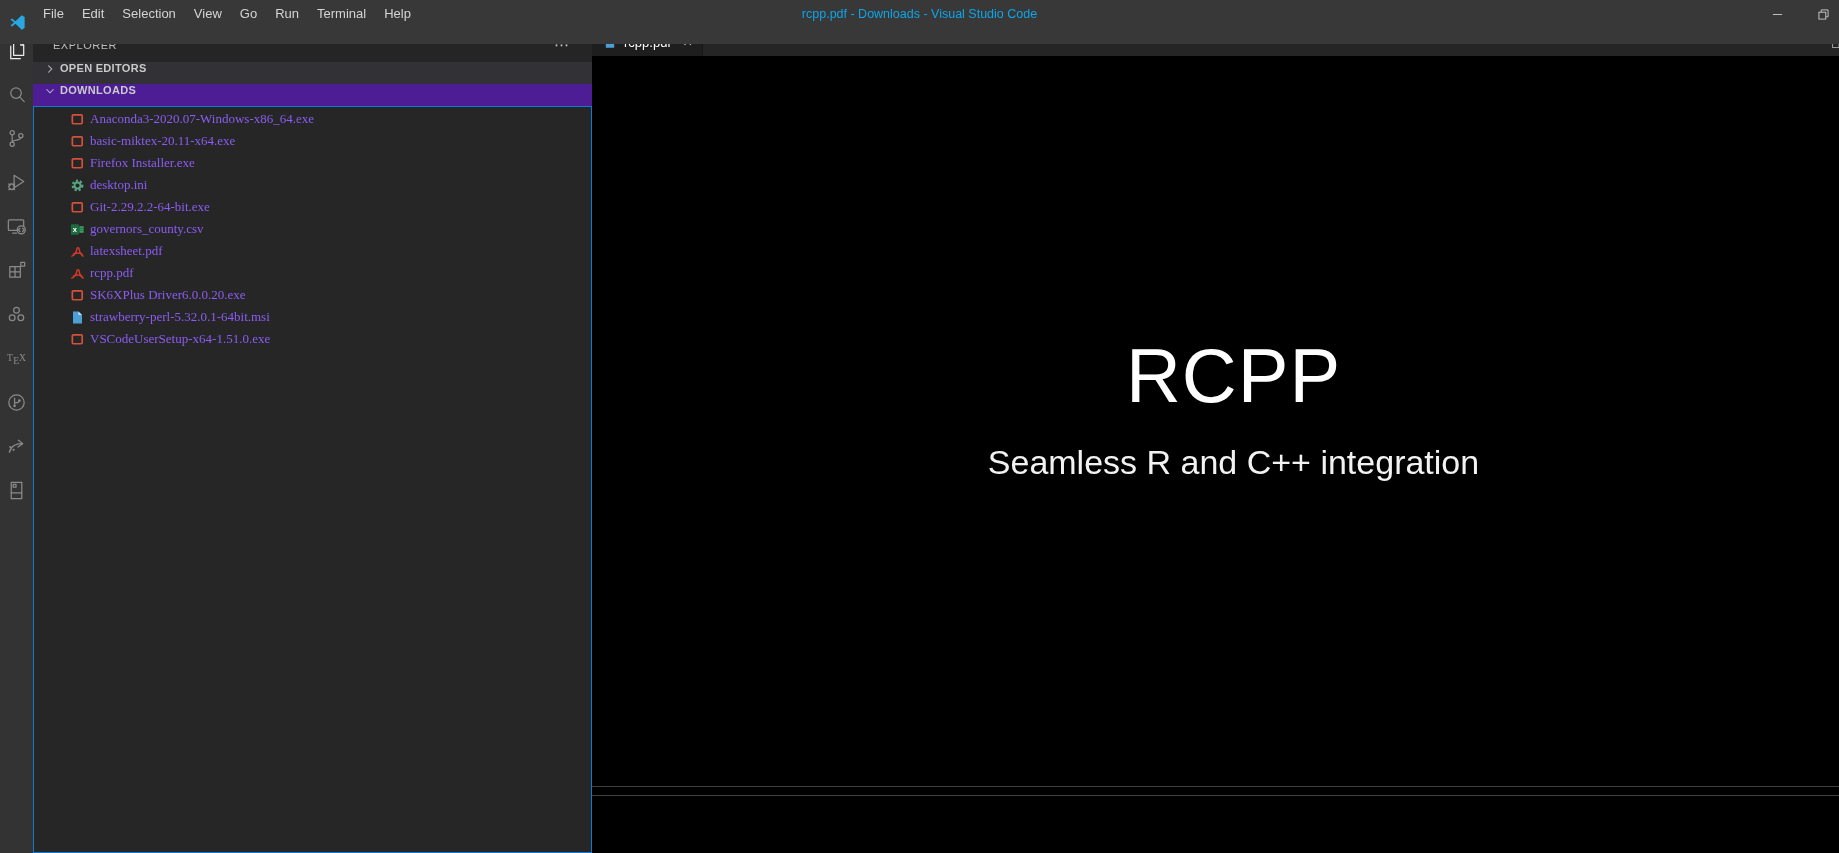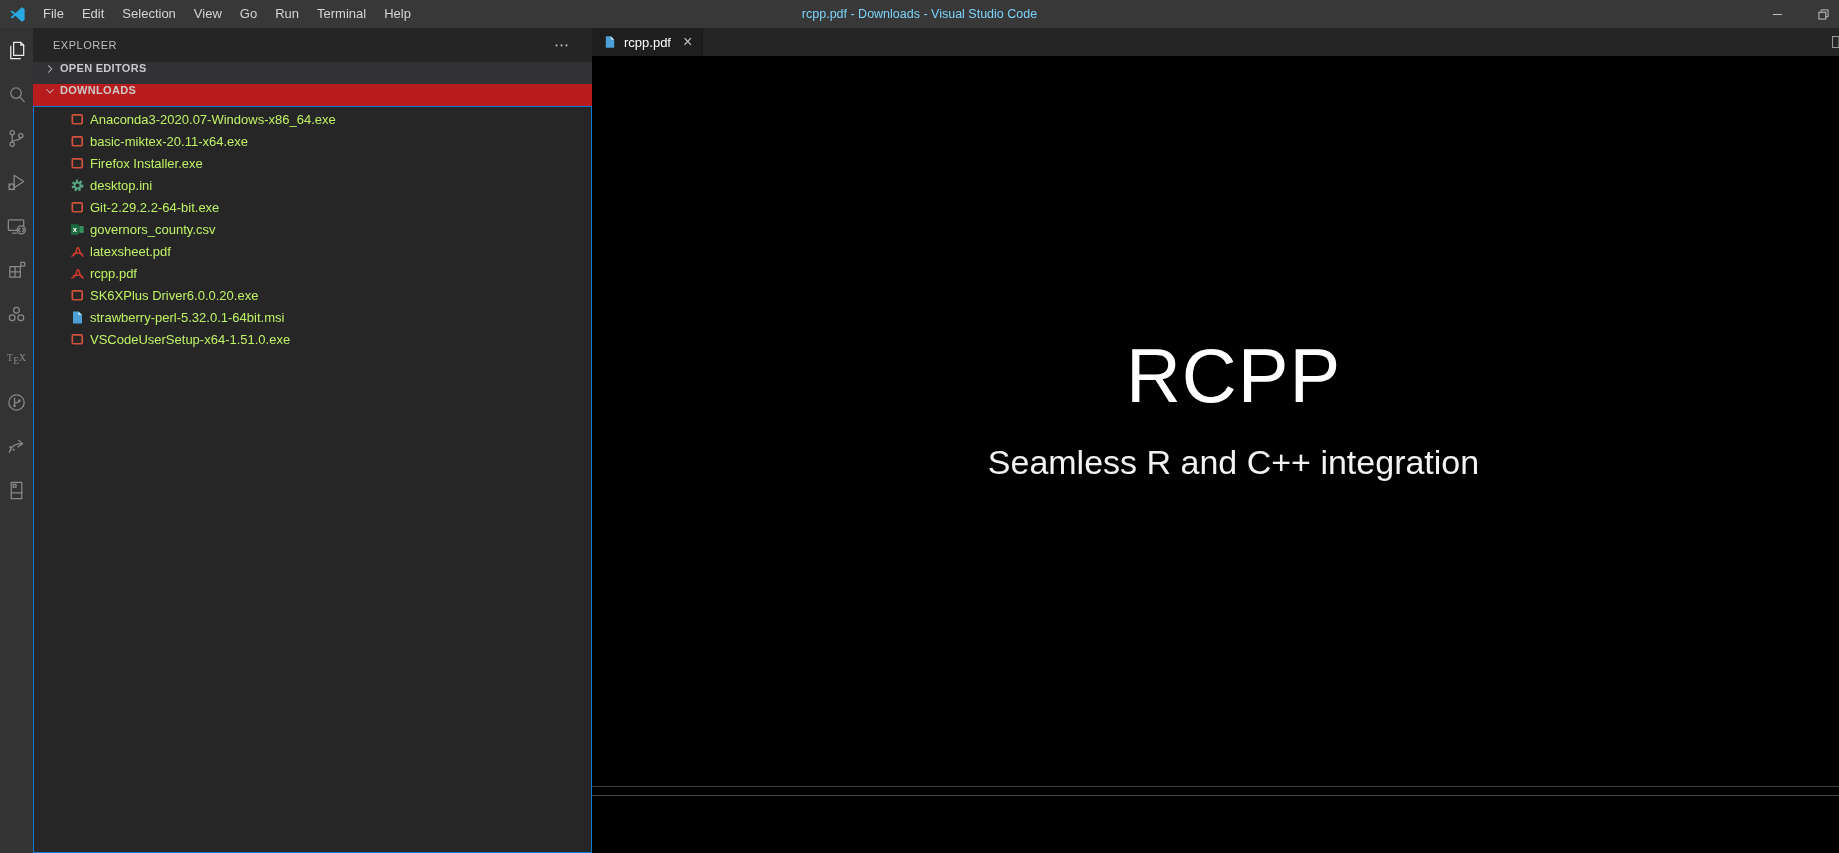--- a/index.html
+++ b/index.html
@@ -1,27 +1,27 @@
 <!DOCTYPE html>
 <html style="--titlebar-bg: #383838; --activitybar-bg: #333333; --sidebar-bg: #252526; --tree-bg: #262626; --focus-border: #0e7ad6; --tab-active-bg: #1e1e1e; --editor-bg: #000000; --logo-blue: #29a8e0; --exe-icon: #d4513c; --gear-icon: #58a583; --excel-icon: #1d6b40; --pdf-icon: #d13a2c; --file-icon: #4da0d6;"><head>
 <meta charset="utf-8">
 <style>
   html,body{margin:0;padding:0;background:#1e1e1e;overflow:hidden;}
   .window{position:relative;width:1839px;height:853px;background:#1e1e1e;overflow:hidden;
           font-family:"Liberation Sans",sans-serif;color:#ccc;}
 
   
-  .titlebar{position:absolute;left:0;top:0;width:100%;height:28px;background:var(--titlebar-bg);
+  .titlebar{position:absolute;left:0;top:0;width:100%;height:44px;background:var(--titlebar-bg);
             display:flex;align-items:center;z-index:6;}
   .logo{width:17px;height:17px;margin:0 8px 0 9px;display:flex;flex:none;}
   .logo svg{width:17px;height:17px;}
   .menu{display:flex;height:100%;}
   .menu-item{padding:0 9px;font-size:13px;line-height:28px;color:#d4d4d4;cursor:default;white-space:nowrap;}
   .win-title{position:absolute;left:50%;top:0;transform:translateX(-50%);font-size:12.5px;
-             line-height:28px;color:#7dd3fc;white-space:nowrap;}
+             line-height:28px;color:#0ea5e9;white-space:nowrap;}
   .controls{position:absolute;right:-7px;top:0;height:28px;display:flex;}
   .ctrl{width:46px;height:28px;display:flex;align-items:center;justify-content:center;cursor:pointer;}
   .ctrl svg{width:11px;height:11px;}
 
   
   .activitybar{position:absolute;left:0;top:28px;width:33px;bottom:0;background:var(--activitybar-bg);
                display:flex;flex-direction:column;align-items:center;z-index:5;}
   .activity-item{width:33px;height:44px;display:flex;align-items:center;justify-content:center;
                  color:#8a8a8a;cursor:pointer;flex:none;}
   .activity-item.active{color:#ececec;}
@@ -32,29 +32,29 @@
   .sidebar{position:absolute;left:33px;top:28px;width:559px;bottom:0;background:var(--sidebar-bg);z-index:2;}
   .sidebar-title{height:34px;display:flex;align-items:center;padding-left:20px;font-size:11px;
                  letter-spacing:.5px;color:#bcbcbc;position:relative;}
   .more{position:absolute;right:22px;top:0;line-height:34px;font-size:15px;color:#cfcfcf;
         letter-spacing:1px;cursor:pointer;}
   .section{height:22px;display:flex;align-items:flex-start;font-size:11px;font-weight:bold;
            color:#cacaca;cursor:pointer;}
   .section .chev{width:14px;height:14px;display:flex;margin:0 3px 0 10px;color:#c0c0c0;flex:none;}
   .chev svg{width:14px;height:14px;}
   .s1{background:#313136;}
-  .s2{background:#b91c1c;}
+  .s2{background:#4c1d95;}
   .slabel{letter-spacing:.3px;}
   .tree{position:absolute;left:0;right:0;top:78px;bottom:0;background:var(--tree-bg);
         border:1px solid var(--focus-border);box-sizing:border-box;padding-top:1px;overflow:hidden;}
   .file-row{height:22px;display:flex;align-items:center;padding-left:35px;cursor:pointer;}
   .ficon{width:16px;height:16px;display:flex;align-items:center;justify-content:center;
          margin-right:5px;flex:none;}
   .ficon svg{width:15px;height:15px;}
-  .flabel{font-size:13px;color:#bef264;white-space:nowrap;}
+  .flabel{font-size:13px;color:#8b5cf6;white-space:nowrap;font-family:Liberation Serif, serif;}
 
   
   .tabbar{position:absolute;left:592px;top:28px;right:0;height:28px;background:#252526;display:flex;z-index:3;}
   .tab{height:28px;display:flex;align-items:center;padding:0 10px;background:var(--tab-active-bg);
        border-right:1px solid #171717;cursor:pointer;}
   .tab .ficon{margin-right:6px;}
   .tab .ficon svg{width:14px;height:14px;}
   .tab-label{font-size:13px;color:#ffffff;white-space:nowrap;}
   .tab-close{font-size:16px;color:#c0c0c0;margin-left:12px;line-height:1;cursor:pointer;}
   .tabbar-split{position:absolute;right:-8px;top:6px;width:16px;height:16px;color:#9a9a9a;cursor:pointer;}

